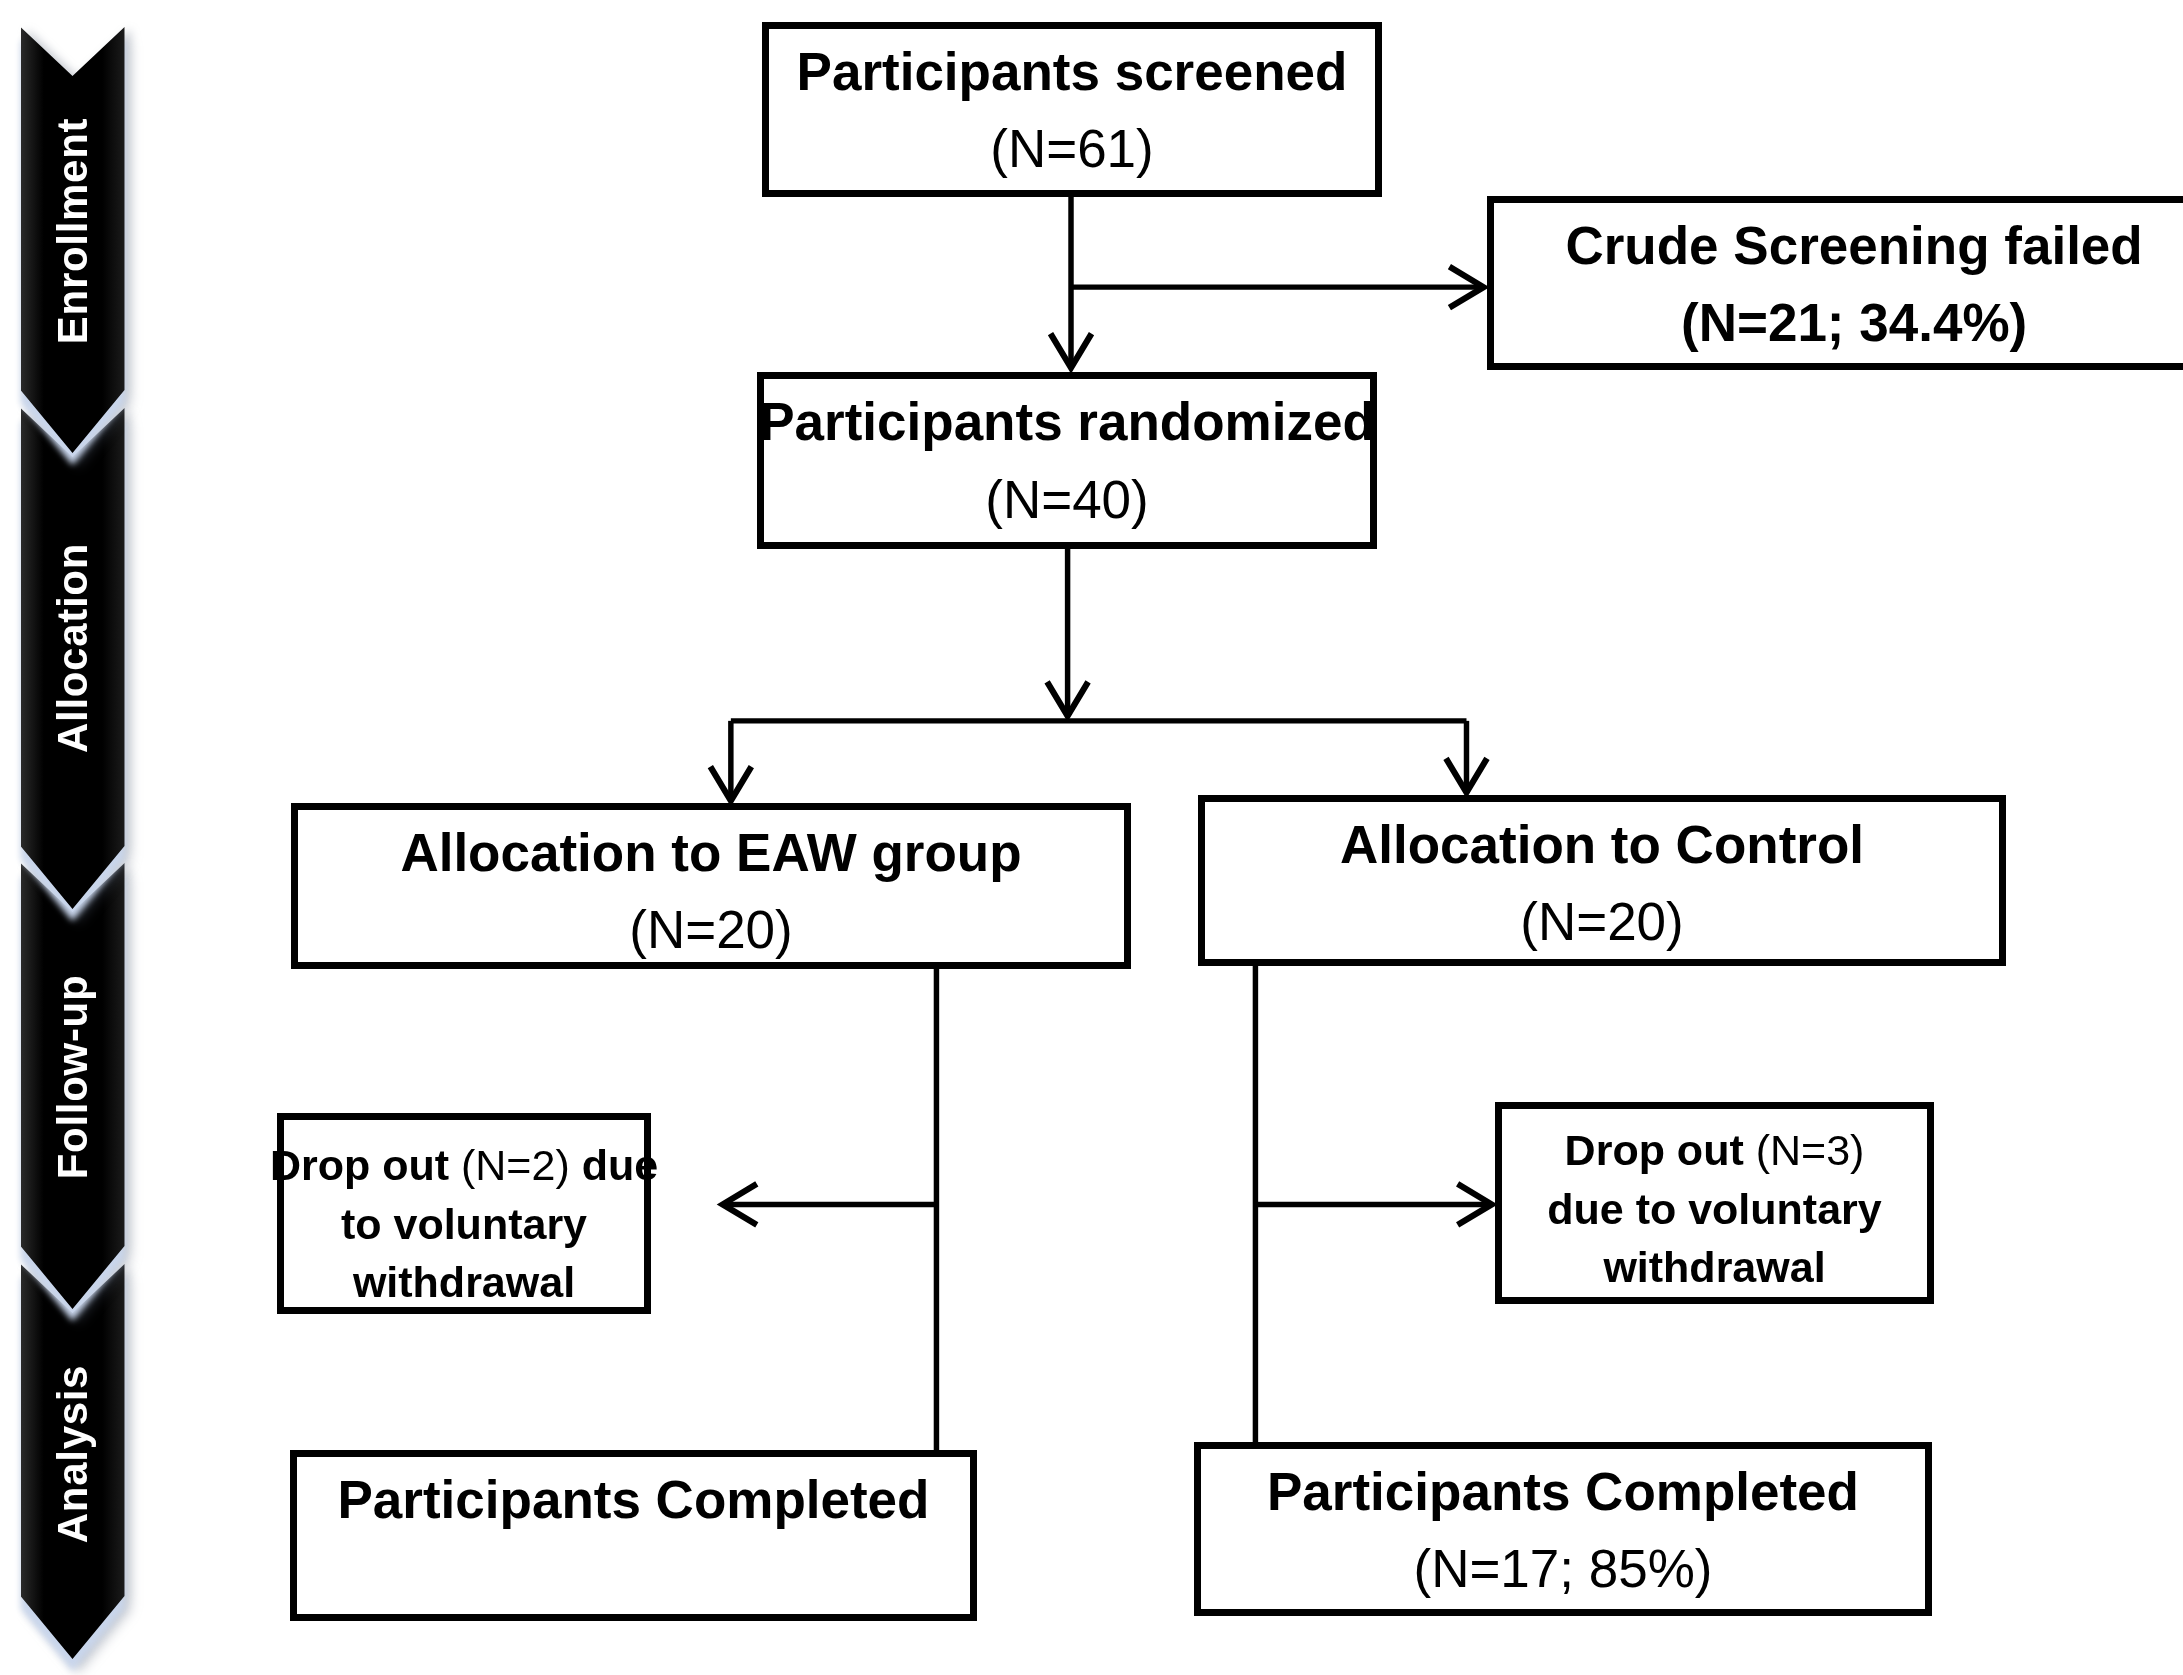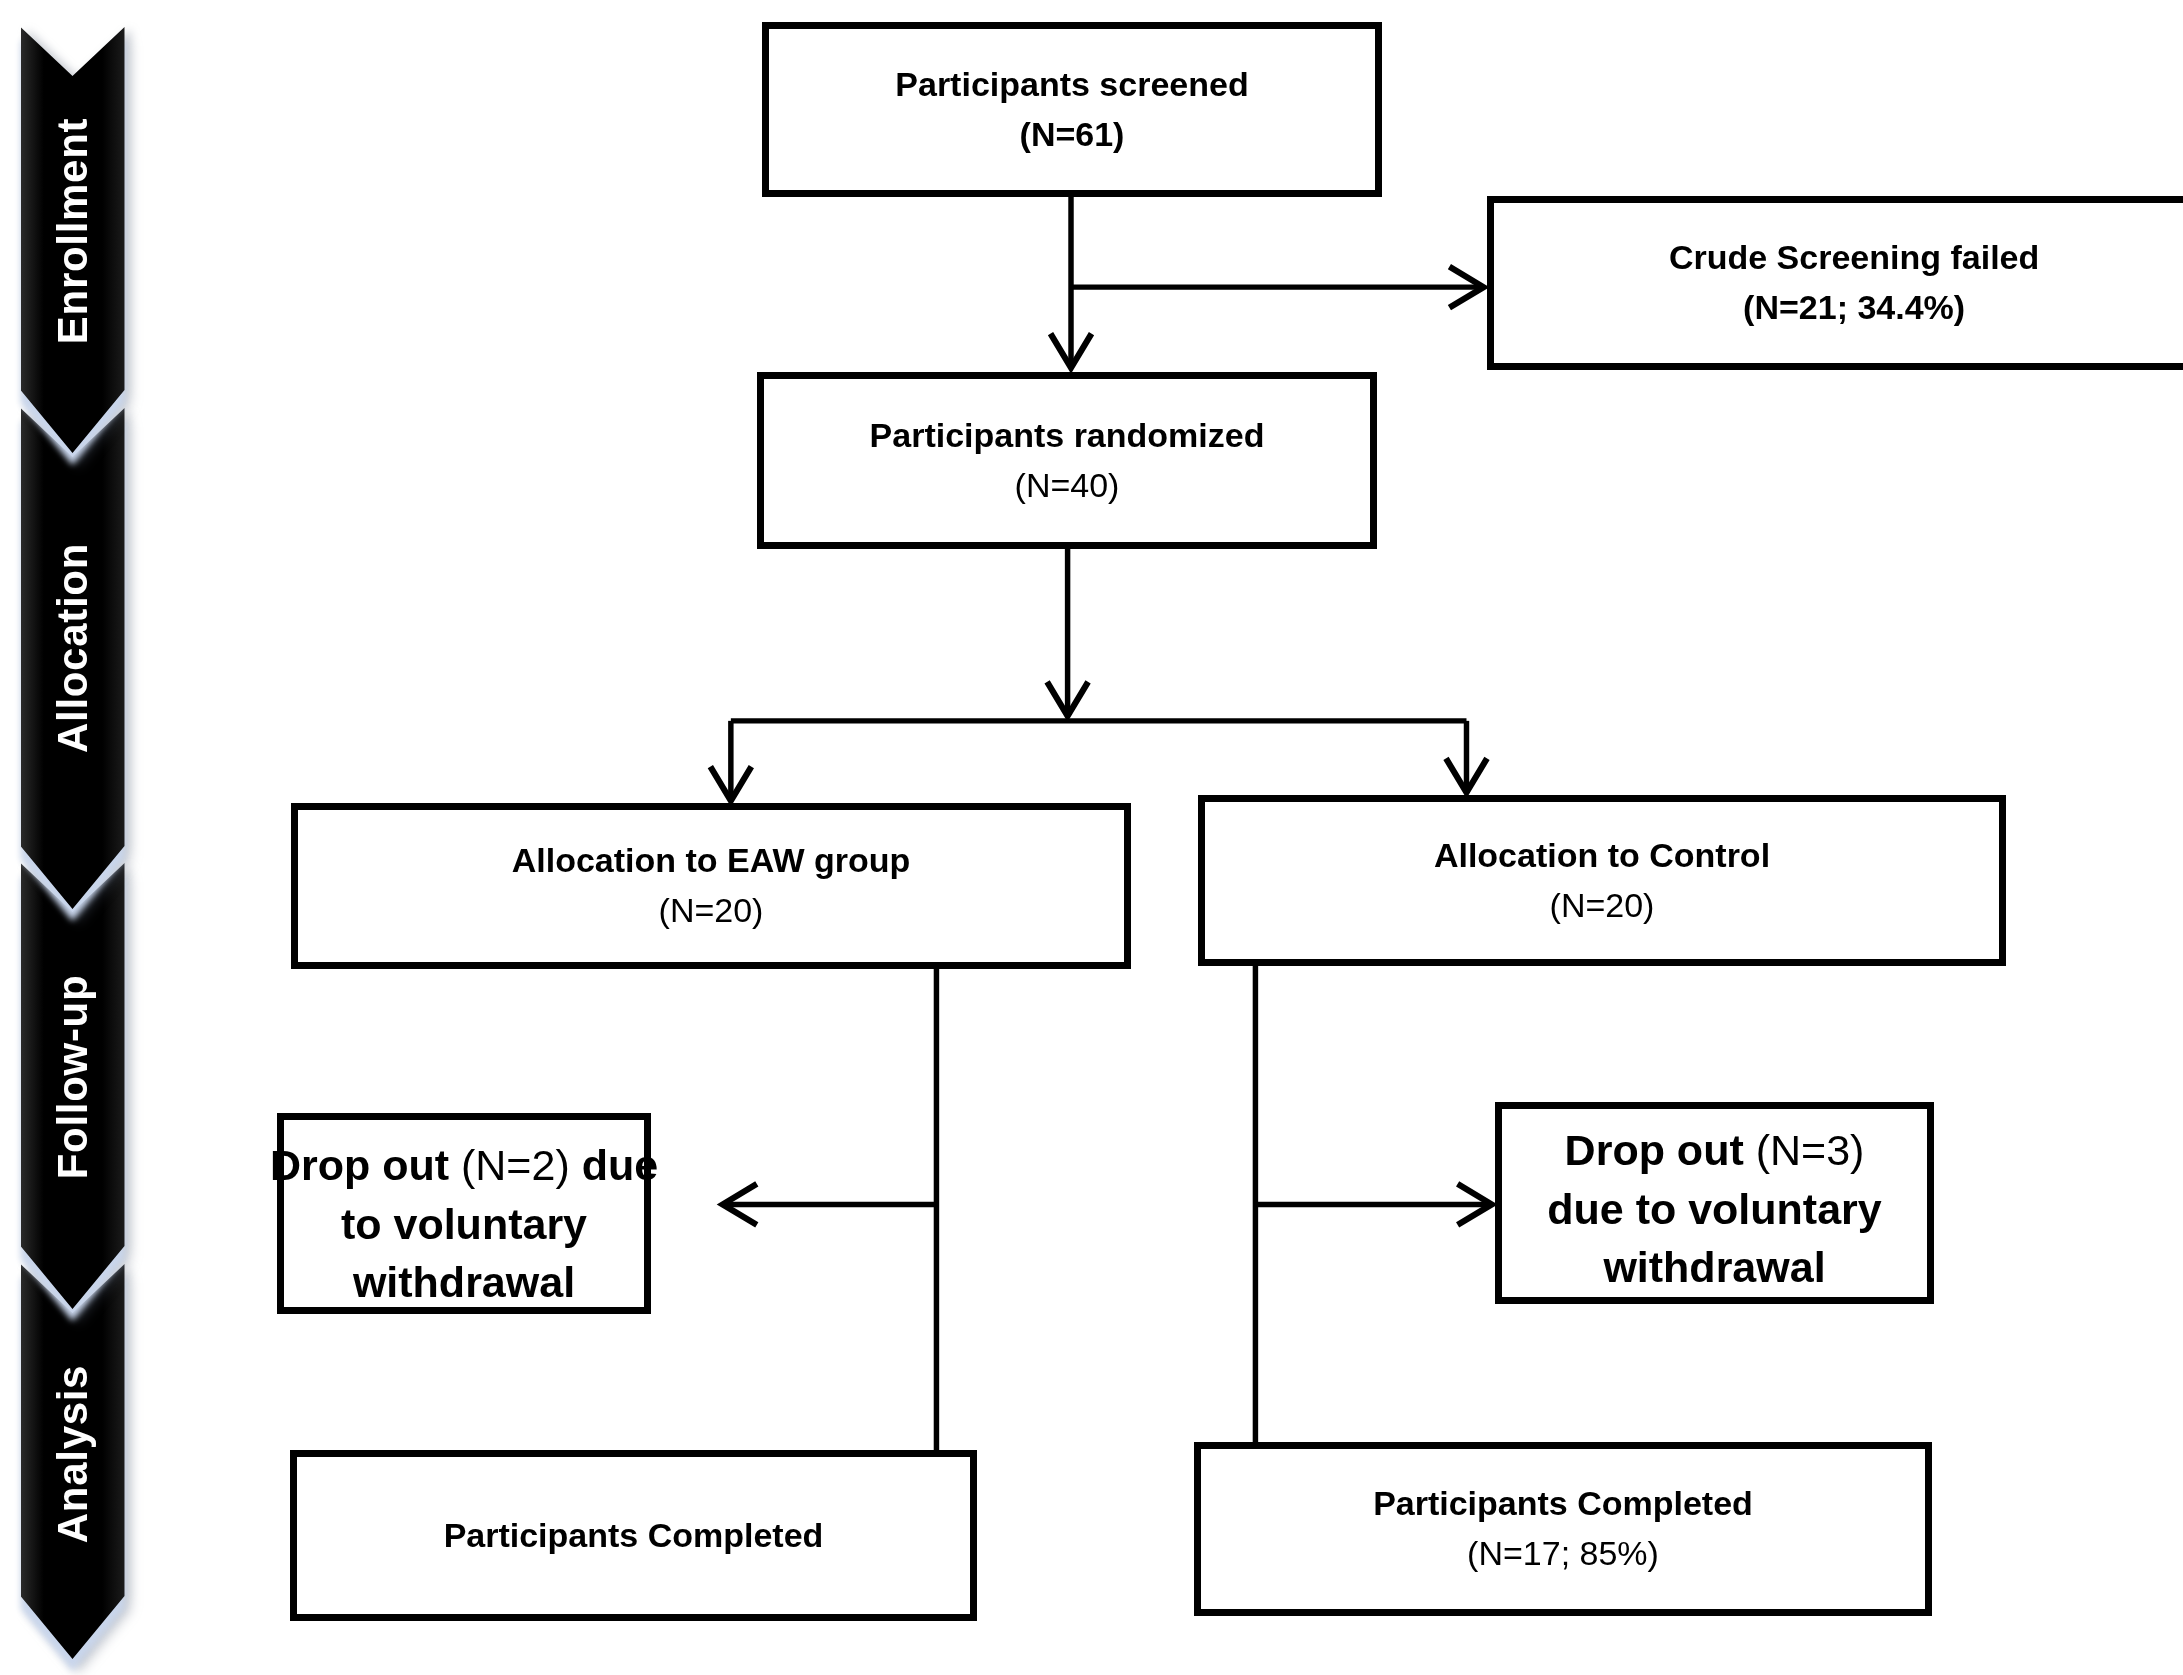--- a/index.html
+++ b/index.html
@@ -15,25 +15,25 @@
   #wires{position:absolute;left:0;top:0;width:100%;height:100%;}
   #wires line{stroke:#000;stroke-width:8;}
   
   .fbox{
     position:absolute;
     background:#ffffff;
     border:7.5px solid #000;
     box-sizing:border-box;
     display:flex;
     flex-direction:column;
-    justify-content:center;
+    justify-content:space-between;
     align-items:center;
     text-align:center;
     color:#000;
-    font-size:34px;
+    font-size:53px;
     line-height:1.46;
     padding:4.1px 6.8px;
   }
   .fbox .tline{white-space:nowrap;}
   .fbox.small{
     font-size:43px;
     line-height:1.36;
     justify-content:flex-start;
     padding-top:16.4px;
   }
@@ -115,21 +115,21 @@
     </div>
   </div>
   <div class="chev-shadow" id="chev-4" style="left:20.5px;width:104px;">
     <div class="chev chev-wrap" style="top:0;height:100%;">
       <span class="plabel">Analysis</span>
     </div>
   </div>
 
   <div class="fbox" id="box-screened">
       <div class="tline"><span style="font-weight: 700;">Participants screened</span></div>
-      <div class="tline"><span style="font-weight: 700; margin-top: 44px;">(N=61)</span></div>
+      <div class="tline"><span style="font-weight: 400; margin-top: 44px;">(N=61)</span></div>
     </div>
 
   <div class="fbox" id="box-crude">
       <div class="tline"><span style="font-weight: 700;">Crude Screening failed</span></div>
       <div class="tline"><span style="font-weight: 700; margin-top: 12px;">(N=21; 34.4%)</span></div>
     </div>
 
   <div class="fbox" id="box-randomized">
       <div class="tline"><span style="font-weight: 700; margin-top: 18px;">Participants randomized</span></div>
       <div class="tline"><span style="font-weight: 400;">(N=40)</span></div>

